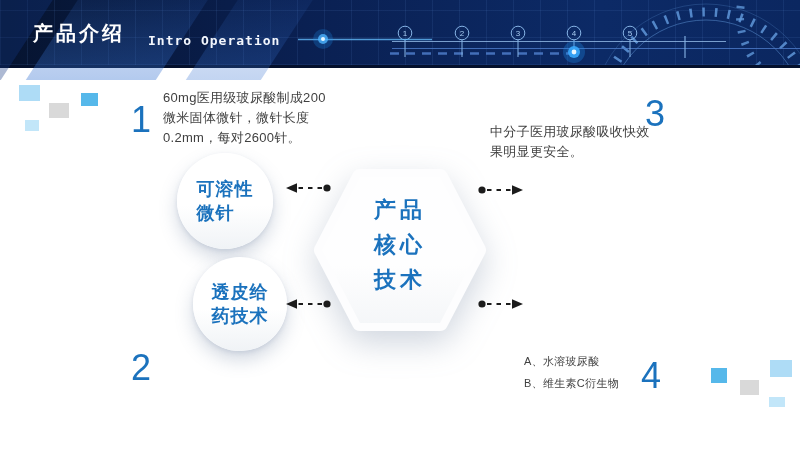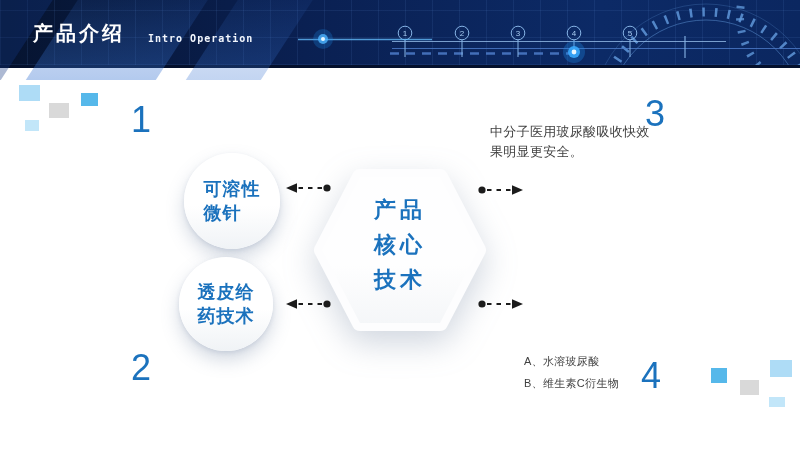--- a/index.html
+++ b/index.html
@@ -18,21 +18,21 @@
   }
   .streak{position:absolute;top:-10px;height:90px;transform:skewX(-33deg);pointer-events:none;}
   .streak.s1{left:55px;width:130px;background:linear-gradient(180deg,rgba(45,100,195,.10),rgba(55,115,210,.38));}
   .streak.s2{left:215px;width:75px;background:linear-gradient(180deg,rgba(45,100,195,.08),rgba(55,115,210,.30));}
   .streak.s3{left:-40px;width:70px;background:rgba(20,55,130,.35);}
   .h-title{
     position:absolute;left:33px;top:20px;color:#ffffff;font-size:20px;
     font-weight:bold;letter-spacing:3px;white-space:nowrap;
   }
   .h-sub{
-    position:absolute;left:148px;top:33px;color:#f2f6fd;font-size:10px;
+    position:absolute;left:148px;top:33px;color:#f2f6fd;font-size:13px;
     font-family:"DejaVu Sans Mono",monospace;font-weight:bold;letter-spacing:1px;white-space:nowrap;
   }
   .header svg{position:absolute;left:0;top:0;}
   
   .deco-sq{position:absolute;}
   
   .note-num{
     position:absolute;color:#1b72bd;font-size:36px;line-height:36px;font-weight:400;
   }
   .note-text{
@@ -123,20 +123,23 @@
   <div class="deco-sq" style="left:19px;top:85px;width:21px;height:16px;background:#aedcf6;"></div>
   <div class="deco-sq" style="left:81px;top:93px;width:17px;height:13px;background:#56b8ea;"></div>
   <div class="deco-sq" style="left:49px;top:103px;width:20px;height:15px;background:#d9d9d9;"></div>
   <div class="deco-sq" style="left:25px;top:120px;width:14px;height:11px;background:#c2e6f9;"></div>
   <div class="deco-sq" style="left:711px;top:368px;width:16px;height:15px;background:#56b8ea;"></div>
   <div class="deco-sq" style="left:770px;top:360px;width:22px;height:17px;background:#aedcf6;"></div>
   <div class="deco-sq" style="left:740px;top:380px;width:19px;height:15px;background:#d9d9d9;"></div>
   <div class="deco-sq" style="left:769px;top:397px;width:16px;height:10px;background:#c2e6f9;"></div>
 
   <div class="note-num" style="left:131px;top:102px;">1</div>
+  <div class="note-text" style="left:163px;top:88px;width:180px;">60mg医用级玻尿酸制成200
+微米固体微针，微针长度
+0.2mm，每对2600针。</div>
 
   <div class="note-num" style="left:131px;top:350px;">2</div>
 
   <div class="note-num" style="left:645px;top:96px;">3</div>
   <div class="note-text" style="left:490px;top:93px;width:170px;margin-top:29px;">中分子医用玻尿酸吸收快效
 果明显更安全。</div>
 
   <div class="note-num" style="left:641px;top:358px;">4</div>
   <div class="note-list" style="left:524px;top:351px;width:160px;">
     <div class="li">A、水溶玻尿酸</div>
@@ -150,25 +153,25 @@
       <linearGradient id="hexgrad" x1="0" y1="0" x2="0" y2="1">
         <stop offset="0.6" stop-color="#ffffff"></stop>
         <stop offset="1" stop-color="#eef1f4"></stop>
       </linearGradient>
     </defs>
   </svg>
   <div class="hex-label">产品
 核心
 技术</div>
 
-  <div class="node-circle" style="left:184px;top:153px;width:96px;height:96px;">
+  <div class="node-circle" style="left:177px;top:153px;width:96px;height:96px;">
     <div class="node-label">可溶性
 微针</div>
   </div>
-  <div class="node-circle" style="left:179px;top:257px;width:94px;height:94px;">
+  <div class="node-circle" style="left:193px;top:257px;width:94px;height:94px;">
     <div class="node-label">透皮给
 药技术</div>
   </div>
 
   <svg class="arrows" width="800" height="454" viewBox="0 0 800 454">
     <g stroke="#1c1c1c" fill="#1c1c1c">
 
       <g>
         <circle cx="327" cy="188" r="3.6" stroke="none"></circle>
         <line x1="322" y1="188" x2="294" y2="188" stroke-width="2" stroke-dasharray="4.5 5"></line>

